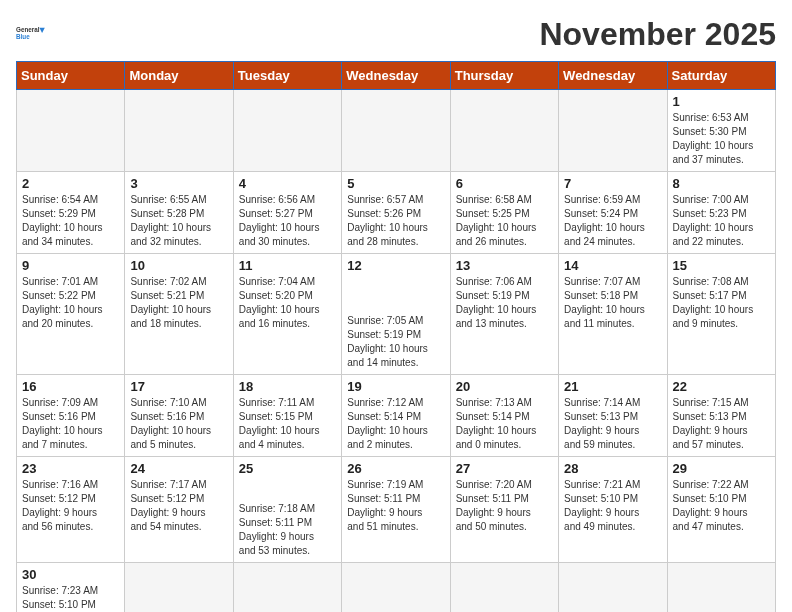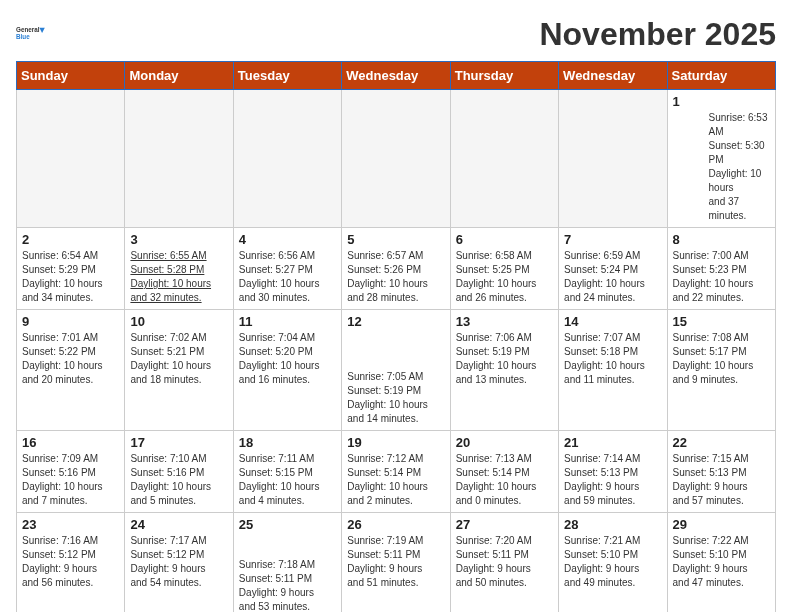--- a/index.html
+++ b/index.html
@@ -107,37 +107,37 @@
   <tbody id="calendar-body">
   <tr>
         <td class="empty"></td>
         <td class="empty"></td>
         <td class="empty"></td>
         <td class="empty"></td>
         <td class="empty"></td>
         <td class="empty"></td>
         <td>
           <div class="day-number">1</div>
-          <div class="day-info" style="white-space: pre-line; margin-left: 36px;">Sunrise: 6:53 AM
+          <div class="day-info" style="white-space: pre-line;">Sunrise: 6:53 AM
 Sunset: 5:30 PM
 Daylight: 10 hours
 and 37 minutes.</div>
         </td>
       </tr>
       <tr>
         <td>
           <div class="day-number">2</div>
           <div class="day-info" style="white-space: pre-line;">Sunrise: 6:54 AM
 Sunset: 5:29 PM
 Daylight: 10 hours
 and 34 minutes.</div>
         </td>
         <td>
           <div class="day-number">3</div>
-          <div class="day-info" style="white-space: pre-line; text-decoration: underline;">Sunrise: 6:55 AM
+          <div class="day-info" style="white-space: pre-line;">Sunrise: 6:55 AM
 Sunset: 5:28 PM
 Daylight: 10 hours
 and 32 minutes.</div>
         </td>
         <td>
           <div class="day-number">4</div>
           <div class="day-info" style="white-space: pre-line;">Sunrise: 6:56 AM
 Sunset: 5:27 PM
 Daylight: 10 hours
 and 30 minutes.</div>

